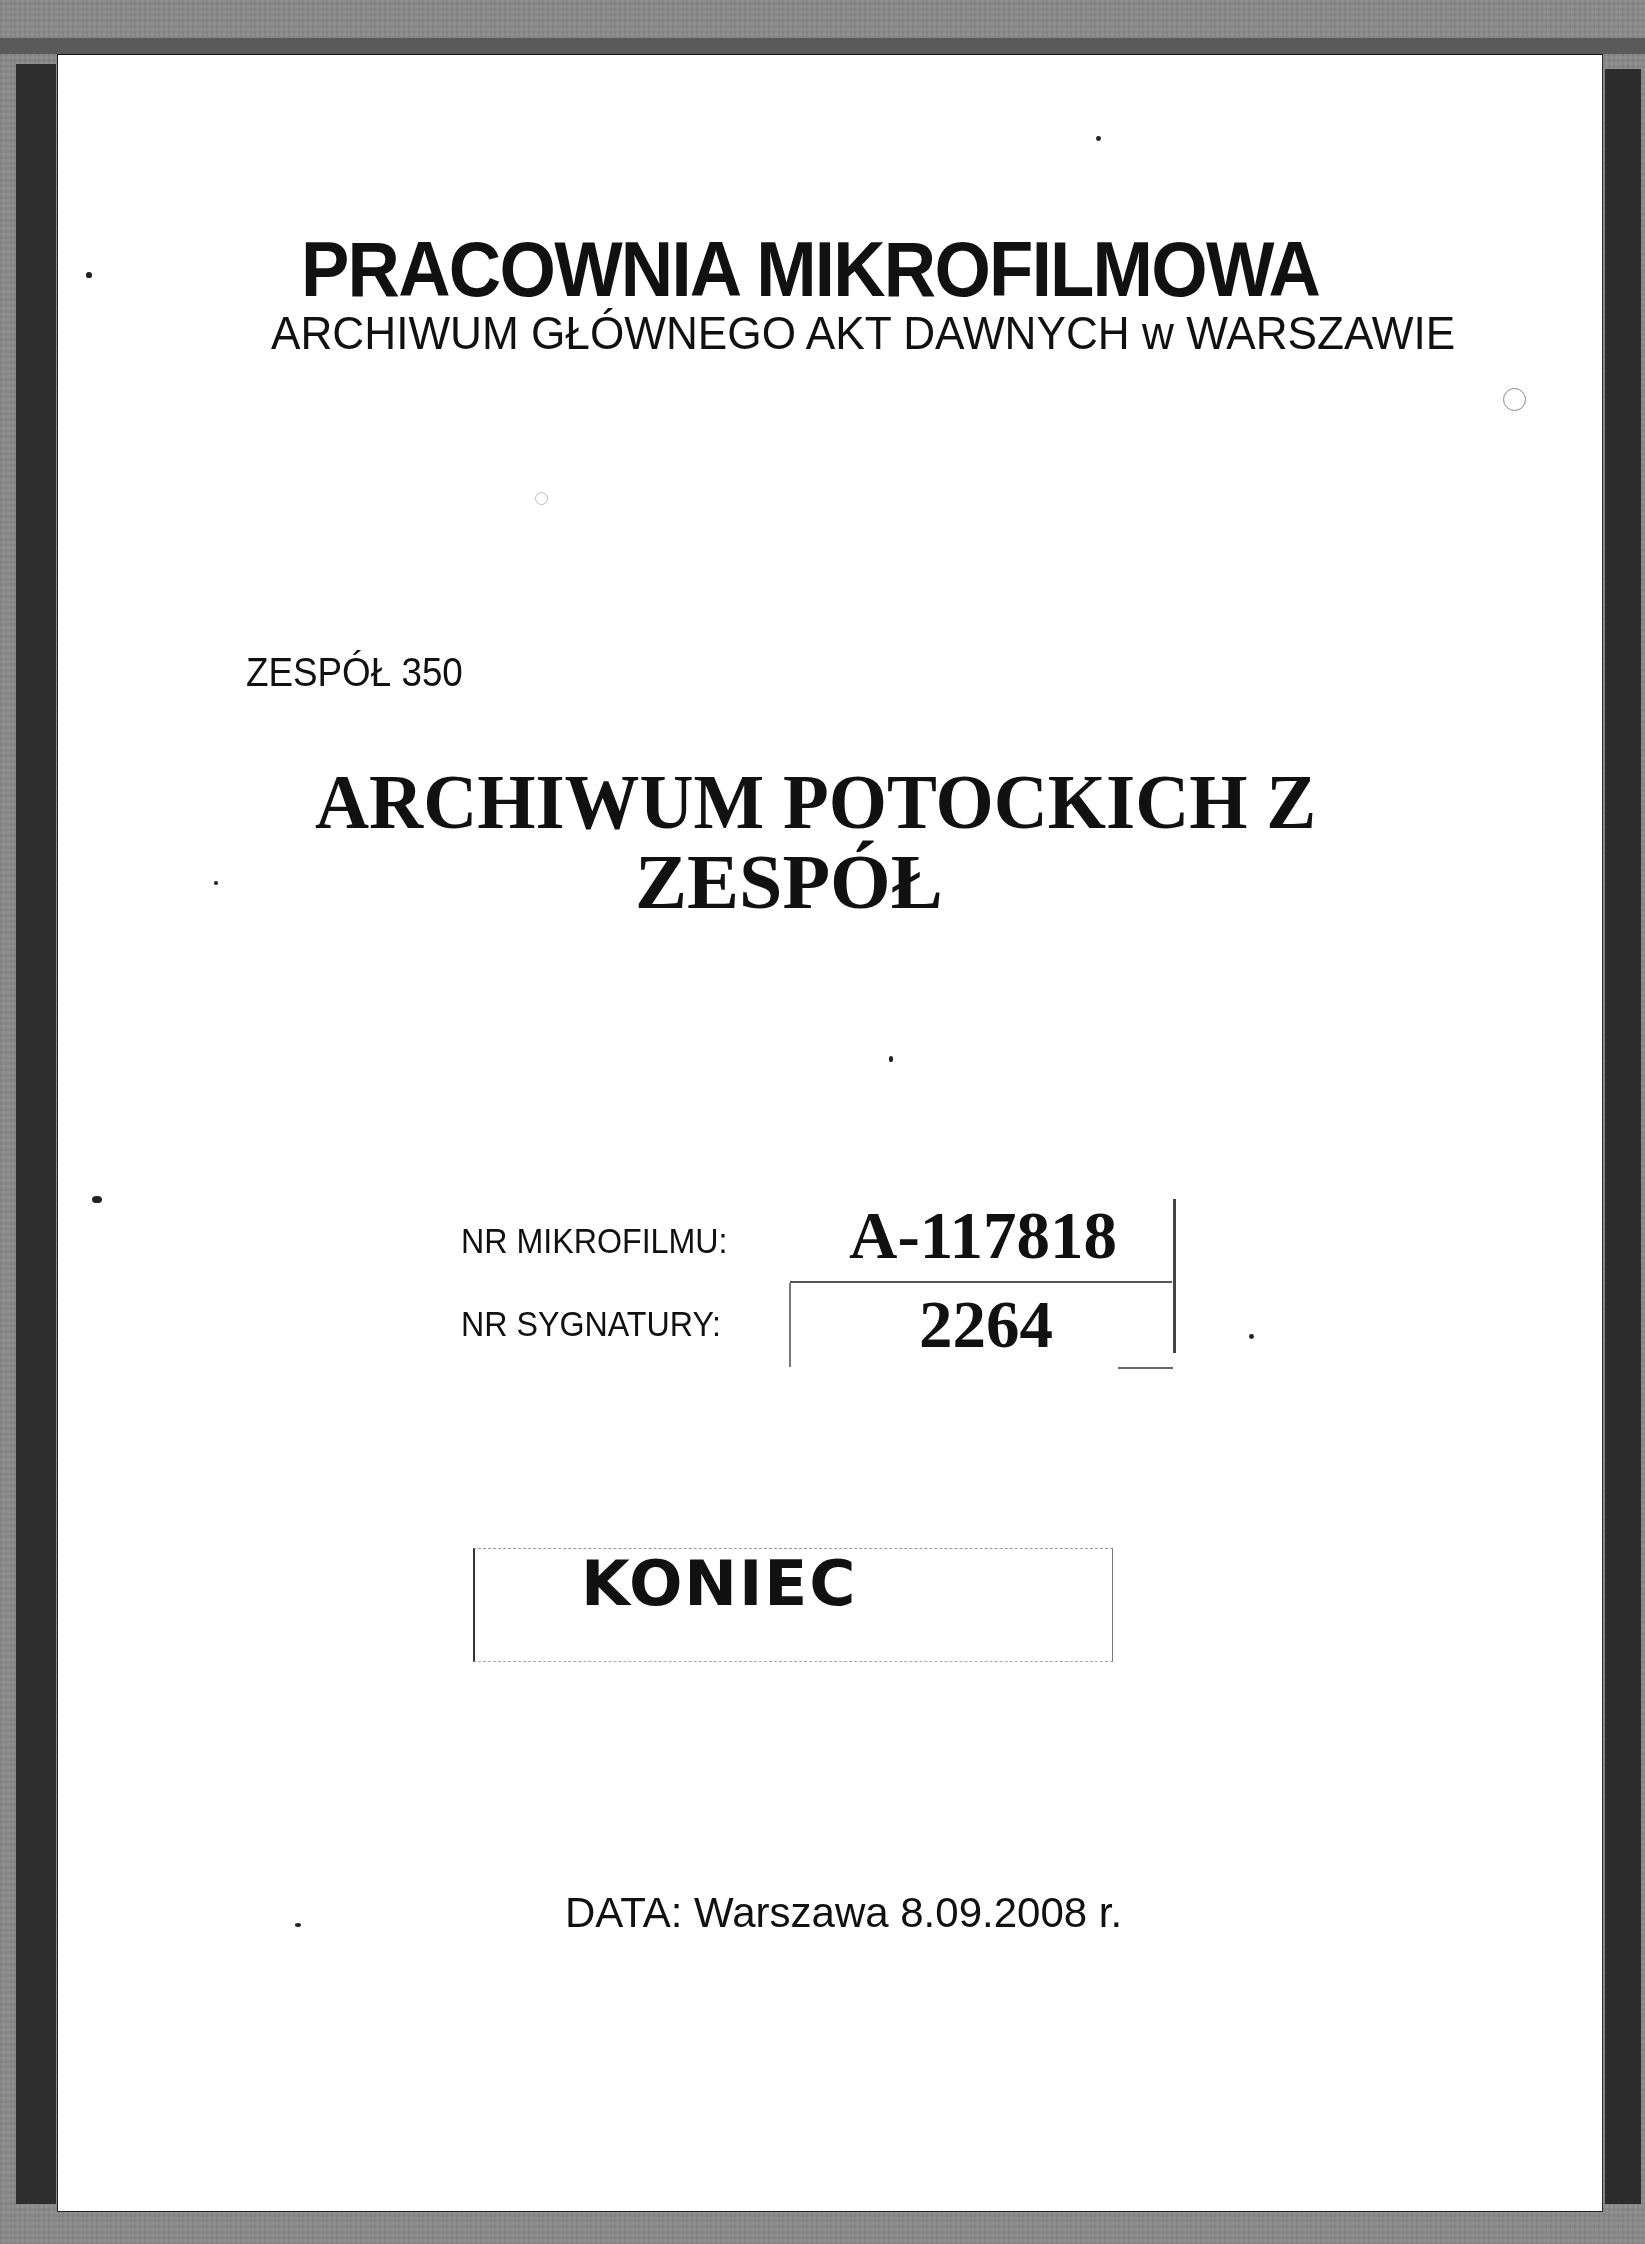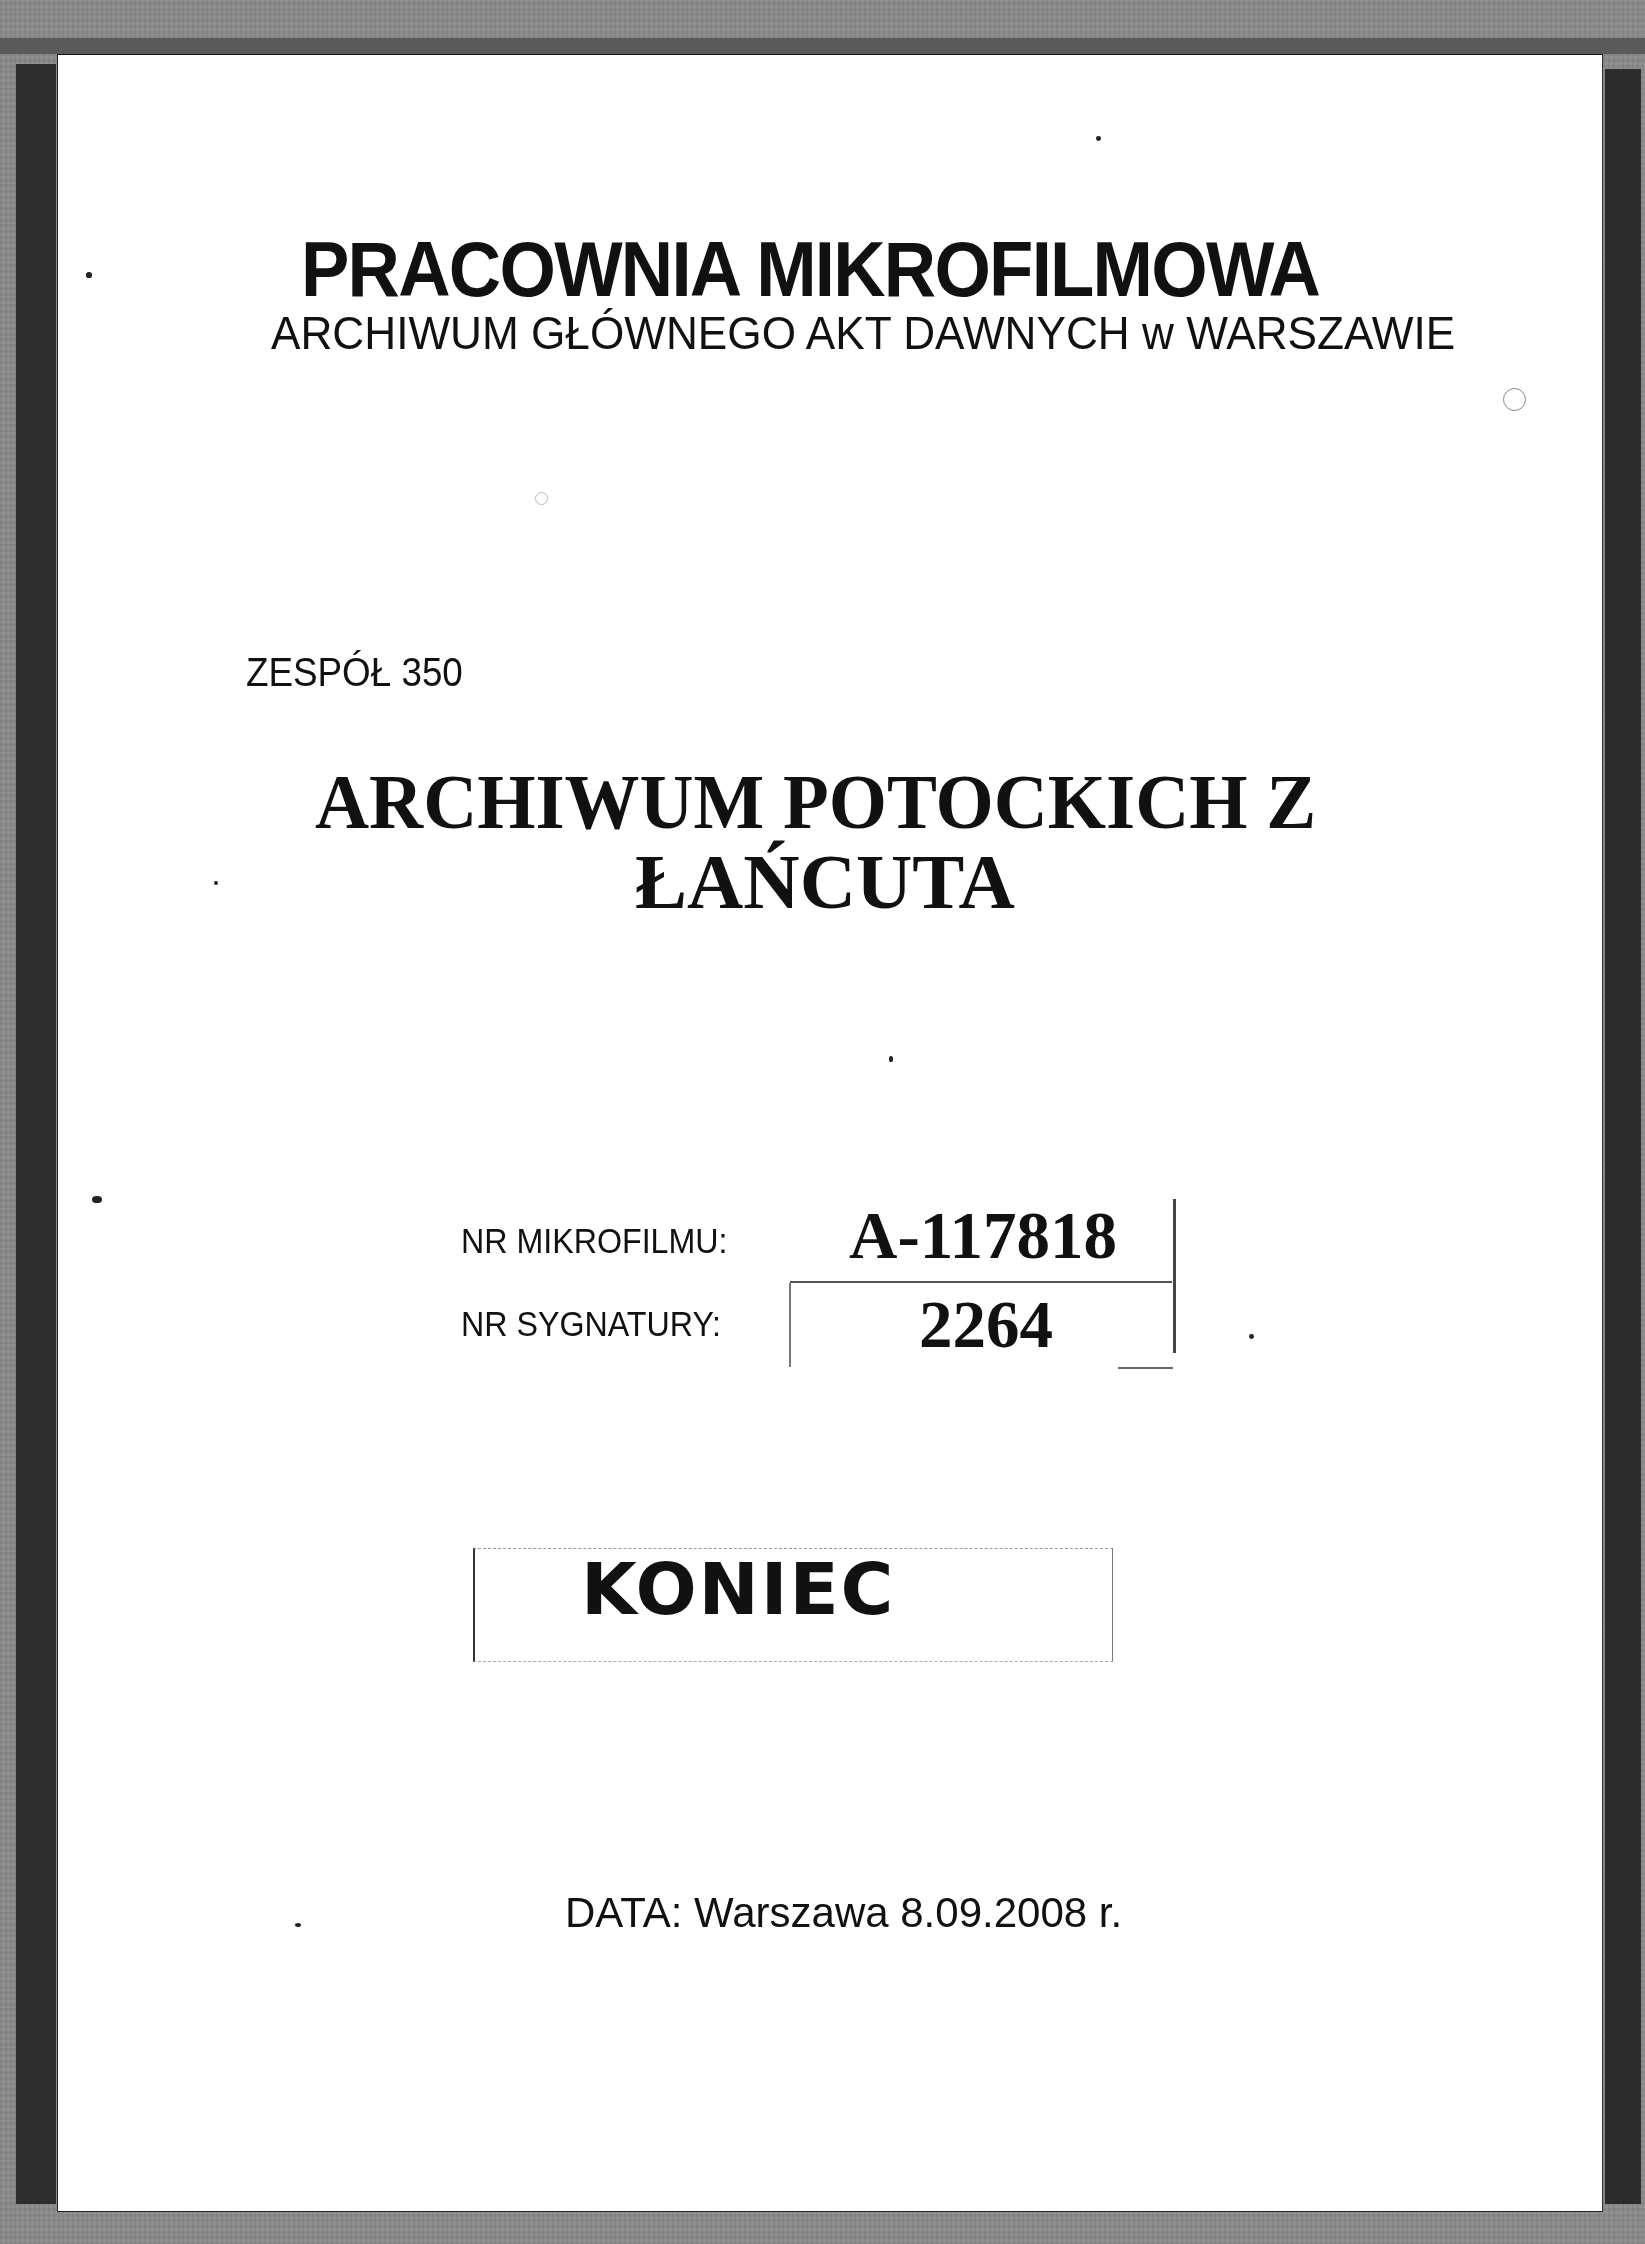--- a/index.html
+++ b/index.html
@@ -50,21 +50,21 @@
   .val-sygn { left:919px; top:1286px; }
   .line { position:absolute; background:#444; }
   .koniec-box {
     position:absolute; left:473px; top:1548px; width:640px; height:114px;
     border-left:2.9px solid #333; border-right:1.9px solid #777;
     border-top:1.9px dashed #999; border-bottom:1.9px dashed #aaa;
     box-sizing:border-box;
   }
   .koniec {
     left:581px; top:1547px; font-family:"DejaVu Sans", sans-serif; font-weight:bold;
-    font-size:72px; letter-spacing:1.9px;
+    font-size:63px; letter-spacing:1.9px;
   }
   .date { left:565px; top:1889px; font-size:42px; }
   .speck { position:absolute; background:#222; border-radius:50%; }
   .circle { position:absolute; border:1.9px solid #888; border-radius:50%; }
 </style>
 </head>
 <body>
 
 <div class="bg-noise"></div>
 <div class="top-shadow"></div>
@@ -72,21 +72,21 @@
 <div class="strip-right"></div>
 
 <div class="paper"></div>
 
 <div class="abs h1">PRACOWNIA MIKROFILMOWA</div>
 <div class="abs h2">ARCHIWUM GŁÓWNEGO AKT DAWNYCH w WARSZAWIE</div>
 
 <div class="abs zespol">ZESPÓŁ 350</div>
 
 <div class="abs title1">ARCHIWUM POTOCKICH Z</div>
-<div class="abs title2">ŁAŃCUTA</div>
+<div class="abs title2">ZESPÓŁ</div>
 
 <div class="abs lbl lbl-mikro">NR MIKROFILMU:</div>
 <div class="abs val val-mikro">A-117818</div>
 <div class="abs lbl lbl-sygn">NR SYGNATURY:</div>
 <div class="abs val val-sygn">2264</div>
 
 <div class="line" style="left:1173px; top:1199px; width:2.9px; height:154px;"></div>
 <div class="line" style="left:790px; top:1281px; width:382px; height:1.9px; background:#555;"></div>
 <div class="line" style="left:789px; top:1283px; width:1.9px; height:84px; background:#777;"></div>
 <div class="line" style="left:1118px; top:1367px; width:55px; height:1.9px; background:#666;"></div>

